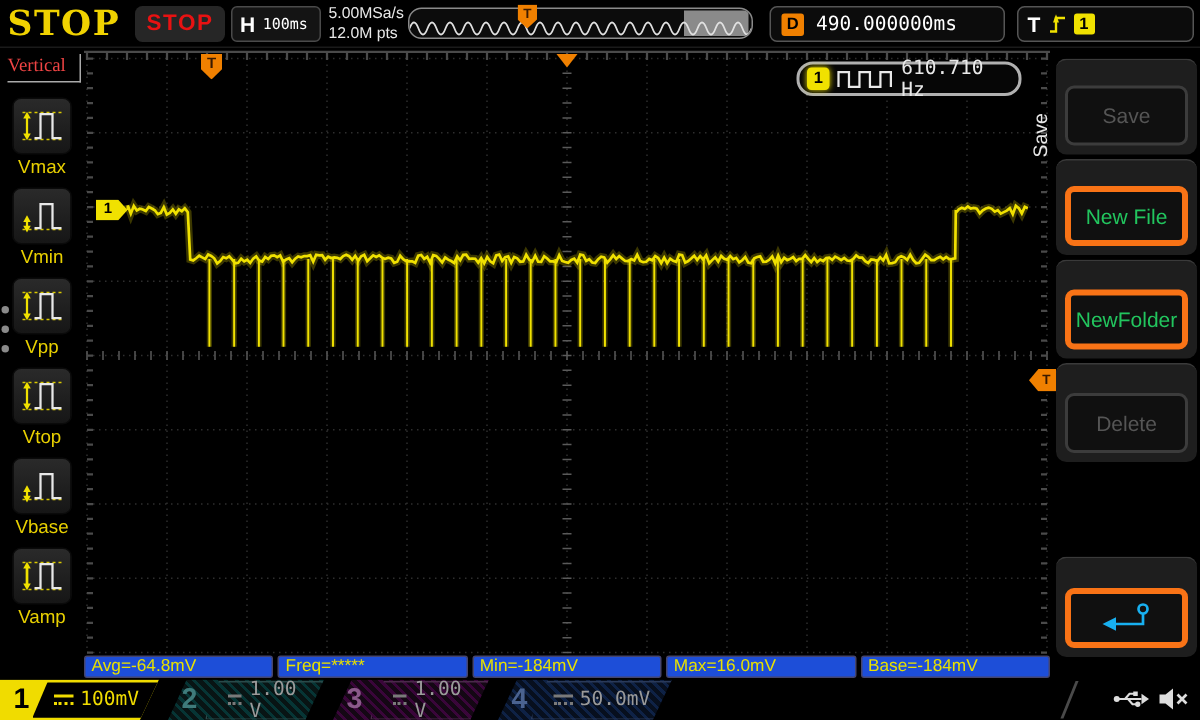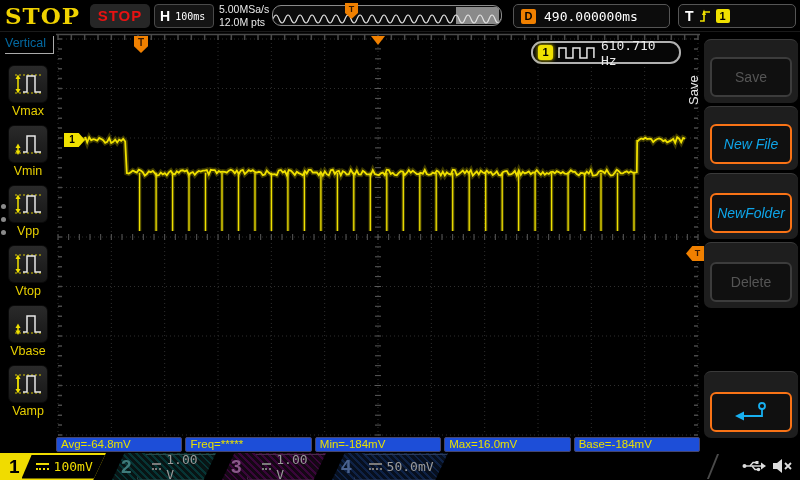--- a/index.html
+++ b/index.html
@@ -31,22 +31,22 @@
   .dval{ color:#fff; font-size:13px; font-family:"DejaVu Sans Mono", monospace; }
   .tbox{ position:absolute; left:678px; top:4px; width:118px; height:24px; background:#0c0c0c;
          border:1px solid #555; border-radius:5px; display:flex; align-items:center; gap:5px; padding-left:6px; }
   .tlab{ color:#fff; font-weight:bold; font-size:14px; }
   .chchip{ width:14px; height:14px; background:#f0e100; border-radius:2px; color:#000; font-weight:bold;
            font-size:11px; text-align:center; line-height:14px; }
   .tval{ color:#f0e100; font-size:12.5px; font-family:"DejaVu Sans Mono", monospace;margin-top:45px; }
 
   
   .leftmenu{ position:absolute; left:0; top:32px; width:55px; height:421px; background:#000; }
-  .lm-title{ position:absolute; left:5px; top:4px; width:49px; color:#0369a1; font-size:12.5px;
-             padding-bottom:3px; border-bottom:1px solid #aaa; border-right:1px solid #aaa; }
+  .lm-title{ position:absolute; left:5px; top:4px; width:49px; color:#ef4444; font-size:12.5px;
+             padding-bottom:3px; border-bottom:1px solid #aaa; border-right:1px solid #aaa;font-family:Liberation Serif, serif; }
   .lm-item{ position:absolute; left:8px; width:40px; text-align:center; }
   .lm-btn{ width:40px; height:38px; background:linear-gradient(#2a2a2a,#161616); border:1px solid #0a0a0a;
            border-radius:6px; display:flex; align-items:center; justify-content:center; }
   .lm-lbl{ color:#e8d000; font-size:12.5px; margin-top:1px; }
   .pagedots{ position:absolute; left:1px; top:172px; display:flex; flex-direction:column; gap:8px; }
   .pagedots i{ width:5px; height:5px; border-radius:50%; background:#8a8a8a; }
 
   
   .screen{ position:absolute; left:56px; top:33px; width:644px; height:404px; background:#000; overflow:visible; }
   .trigpos{ position:absolute; left:78px; top:3px; width:14px; height:17px; background:#f08000;
@@ -74,21 +74,21 @@
 
   
   .rightmenu{ position:absolute; left:702px; top:32px; width:98px; height:421px; background:#000; }
   .savetab{ position:absolute; left:686px; top:54px; height:72px; color:#e8e8e8; font-size:13px;
             writing-mode:vertical-rl; transform:rotate(180deg); text-align:center; }
   .slot{ position:absolute; left:2px; width:94px; background:#1e1e1e; border-top:1px solid #3a3a3a;
          border-radius:7px; }
   .menubtn{ position:absolute; left:6px; right:6px; bottom:6px; height:40px; border-radius:6px;
             background:#101010; display:flex; align-items:center; justify-content:center;
             font-size:14px; }
-  .menubtn.on{ border:2px solid #f97316; color:#0ea5e9;font-style:italic; }
+  .menubtn.on{ border:4px solid #f97316; color:#22c55e; }
   .menubtn.off{ border:2px solid #3c3c3c; color:#555; }
 
   
   .chbar{ position:absolute; left:0; top:453px; width:800px; height:27px; background:#000; }
   .chtab{ position:absolute; top:0; height:27px; display:flex; align-items:center; }
   .chnum{ font-weight:bold; font-size:19px; margin-left:9px; width:18px; }
   .chval{ height:21px; margin-left:2px; display:flex; align-items:center; gap:5px; padding:12px 14px;
           clip-path:polygon(12% 0,100% 0,88% 100%,0 100%); font-size:13px;
           font-family:"DejaVu Sans Mono", monospace; }
   .dcsym{ display:inline-block; width:13px; height:7px; border-top:2px solid currentColor;

